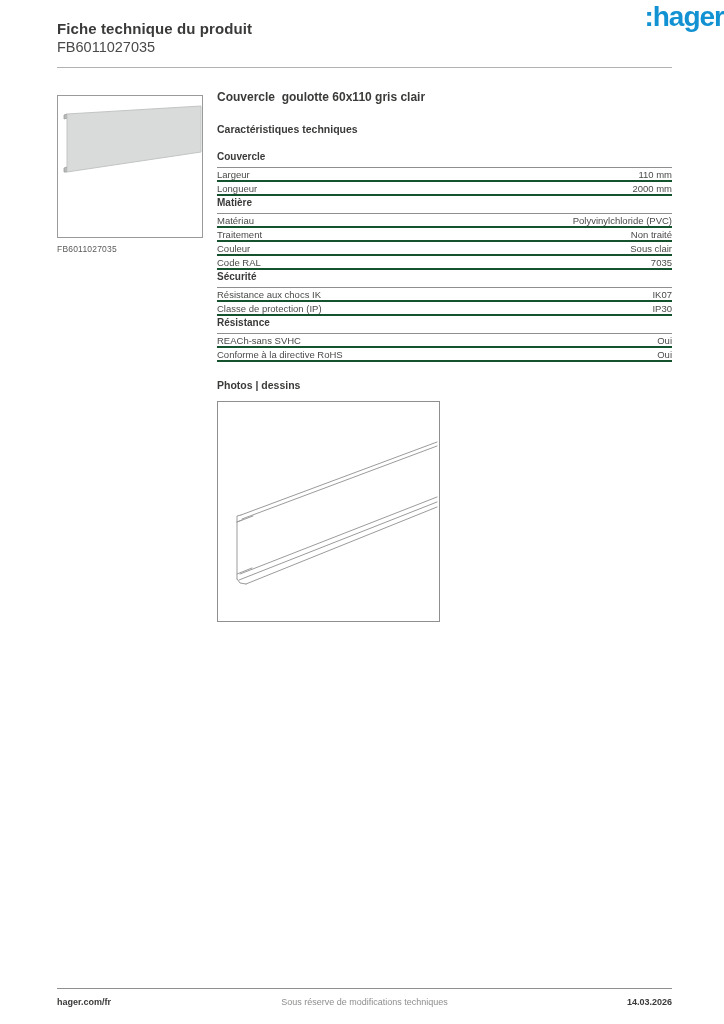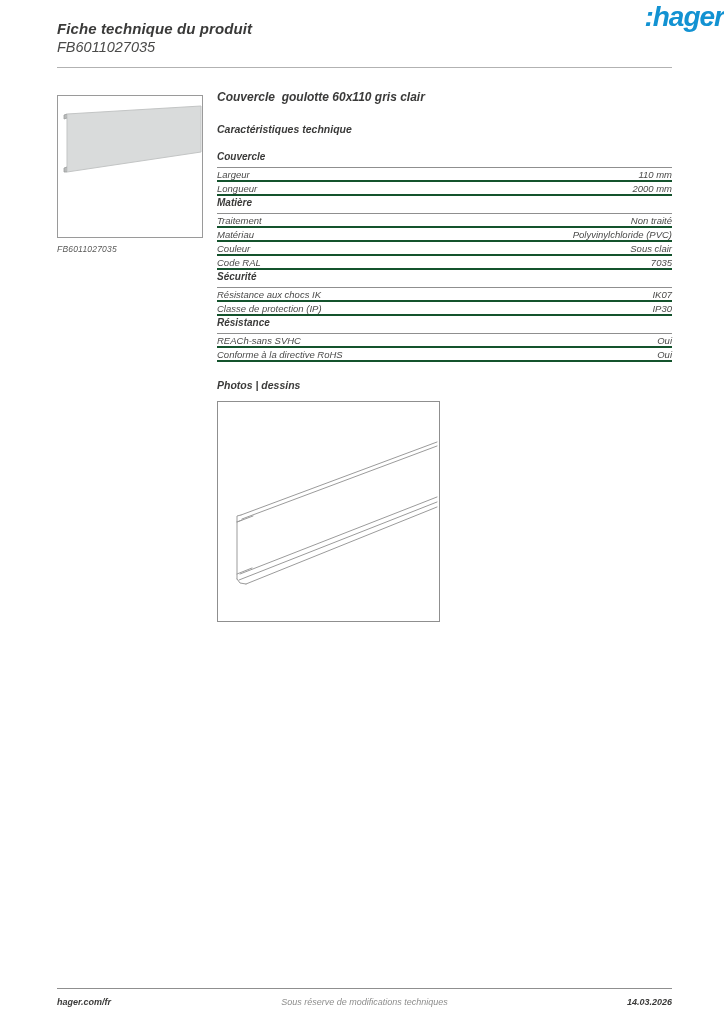--- a/index.html
+++ b/index.html
@@ -4,21 +4,20 @@
 <style>
   * { margin:0; padding:0; box-sizing:border-box; }
   html,body { background:#ffffff; }
   .page {
     position:relative;
     width:724px; height:1024px;
     background:#ffffff;
     font-family:"Liberation Sans", sans-serif;
     color:#3d3d3c;
     overflow:hidden;
-    font-style:italic;
   }
   
   .header { position:absolute; left:57px; top:20px; width:615px; }
   .header-title { font-size:15px; font-weight:bold; color:#3a3a39; line-height:18px; letter-spacing:0.1px; }
   .header-ref { font-size:14.5px; font-weight:normal; color:#4a4a49; line-height:18px; }
   .logo {
     position:absolute; right:0; top:2px;
     font-size:28px; font-weight:bold; letter-spacing:-1px;
     line-height:30px;
     text-align:center;
@@ -89,43 +88,43 @@
     <svg width="144" height="141" viewBox="0 0 144 141">
       <polygon points="9,18 143,10 143,56 9,76" fill="#d9dbdb" stroke="#c3c5c5" stroke-width="1"></polygon>
       <path d="M9,18 L6,19 L6,23 L9,22" fill="#b9bbbb" stroke="#9d9f9f" stroke-width="0.8"></path>
       <path d="M9,76 L6,76 L6,72 L9,71" fill="#b9bbbb" stroke="#9d9f9f" stroke-width="0.8"></path>
     </svg>
   </div>
   <div class="thumb-caption">FB6011027035</div>
 
   <div class="right-col">
     <div class="product-name">Couvercle  goulotte 60x110 gris clair</div>
-    <div class="char-heading">Caractéristiques technique</div>
+    <div class="char-heading">Caractéristiques techniques</div>
 
     <div id="sections">
         <div class="section first">
           <div class="section-title">Couvercle</div>
           <div class="spec-row">
             <span class="spec-label">Largeur</span>
             <span class="spec-value">110 mm</span>
           </div>
           <div class="spec-row">
             <span class="spec-label">Longueur</span>
             <span class="spec-value">2000 mm</span>
           </div>
         </div>
         <div class="section">
           <div class="section-title">Matière</div>
           <div class="spec-row">
+            <span class="spec-label">Matériau</span>
+            <span class="spec-value">Polyvinylchloride (PVC)</span>
+          </div>
+          <div class="spec-row">
             <span class="spec-label">Traitement</span>
             <span class="spec-value">Non traité</span>
-          </div>
-          <div class="spec-row">
-            <span class="spec-label">Matériau</span>
-            <span class="spec-value">Polyvinylchloride (PVC)</span>
           </div>
           <div class="spec-row">
             <span class="spec-label">Couleur</span>
             <span class="spec-value">Sous clair</span>
           </div>
           <div class="spec-row">
             <span class="spec-label">Code RAL</span>
             <span class="spec-value">7035</span>
           </div>
         </div>

